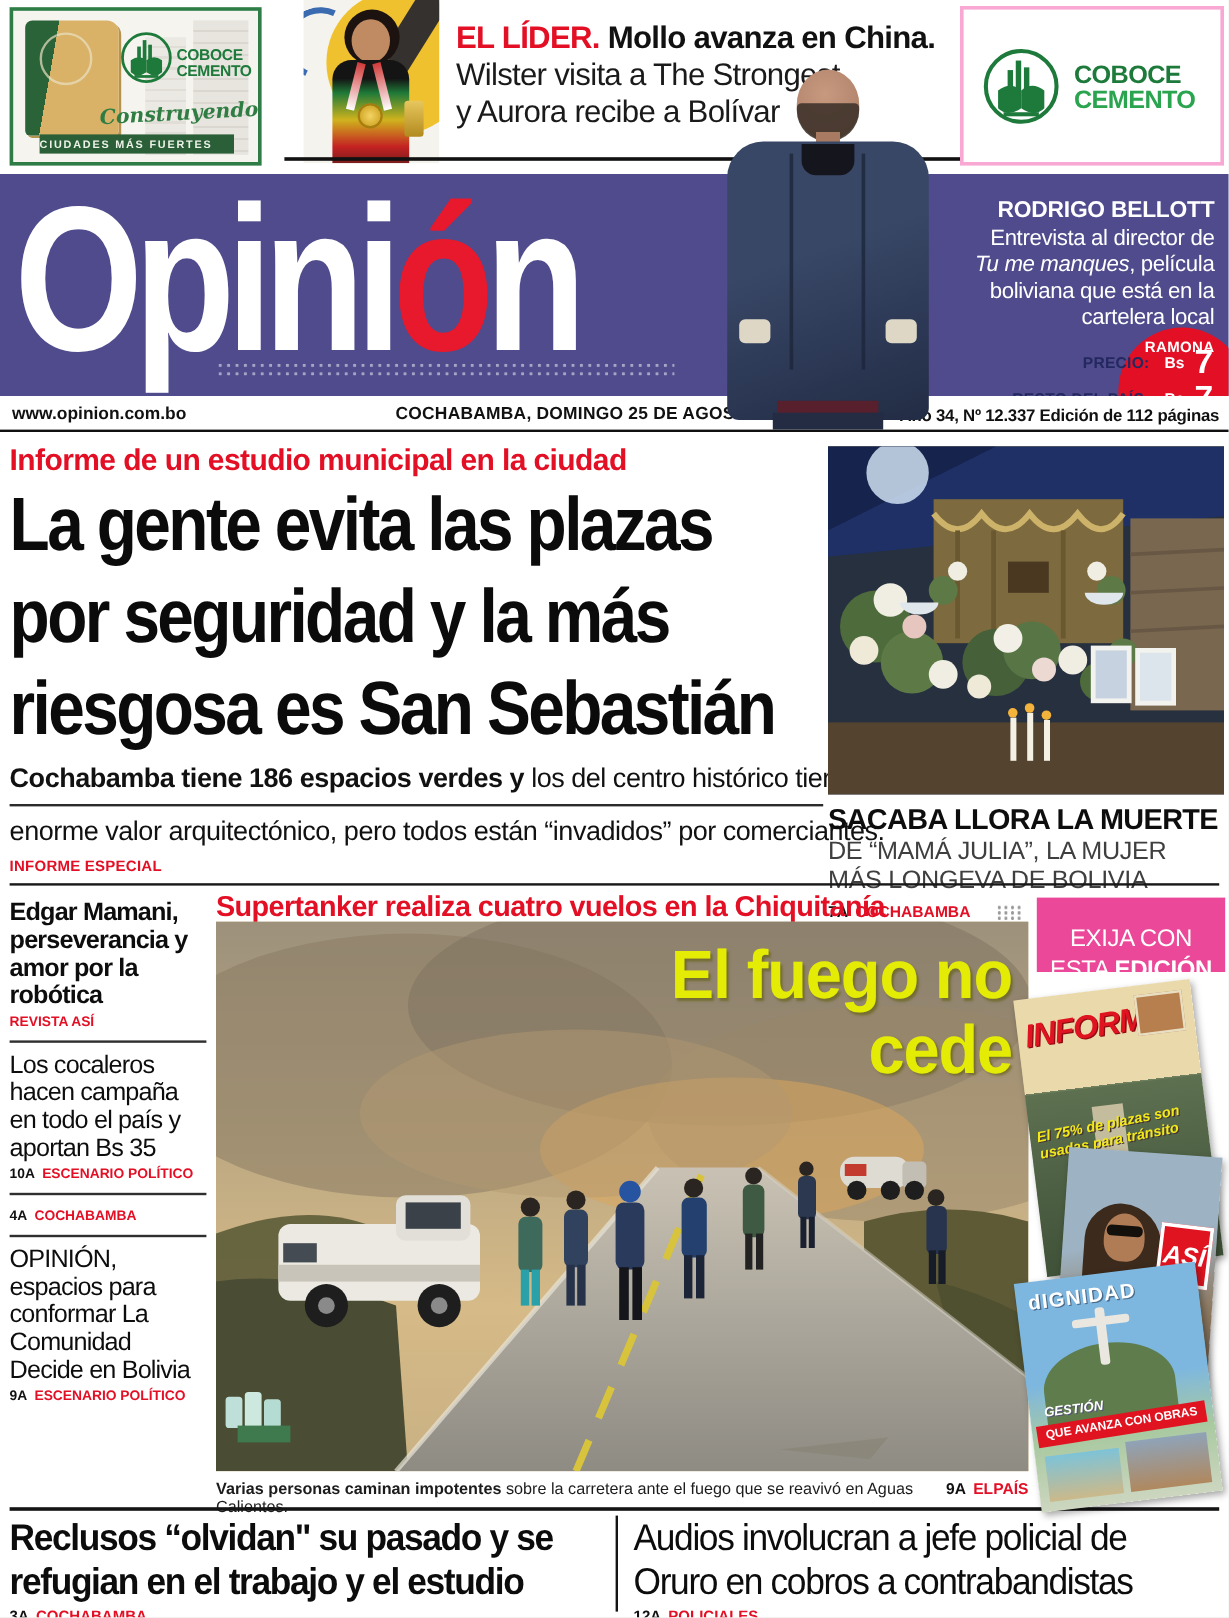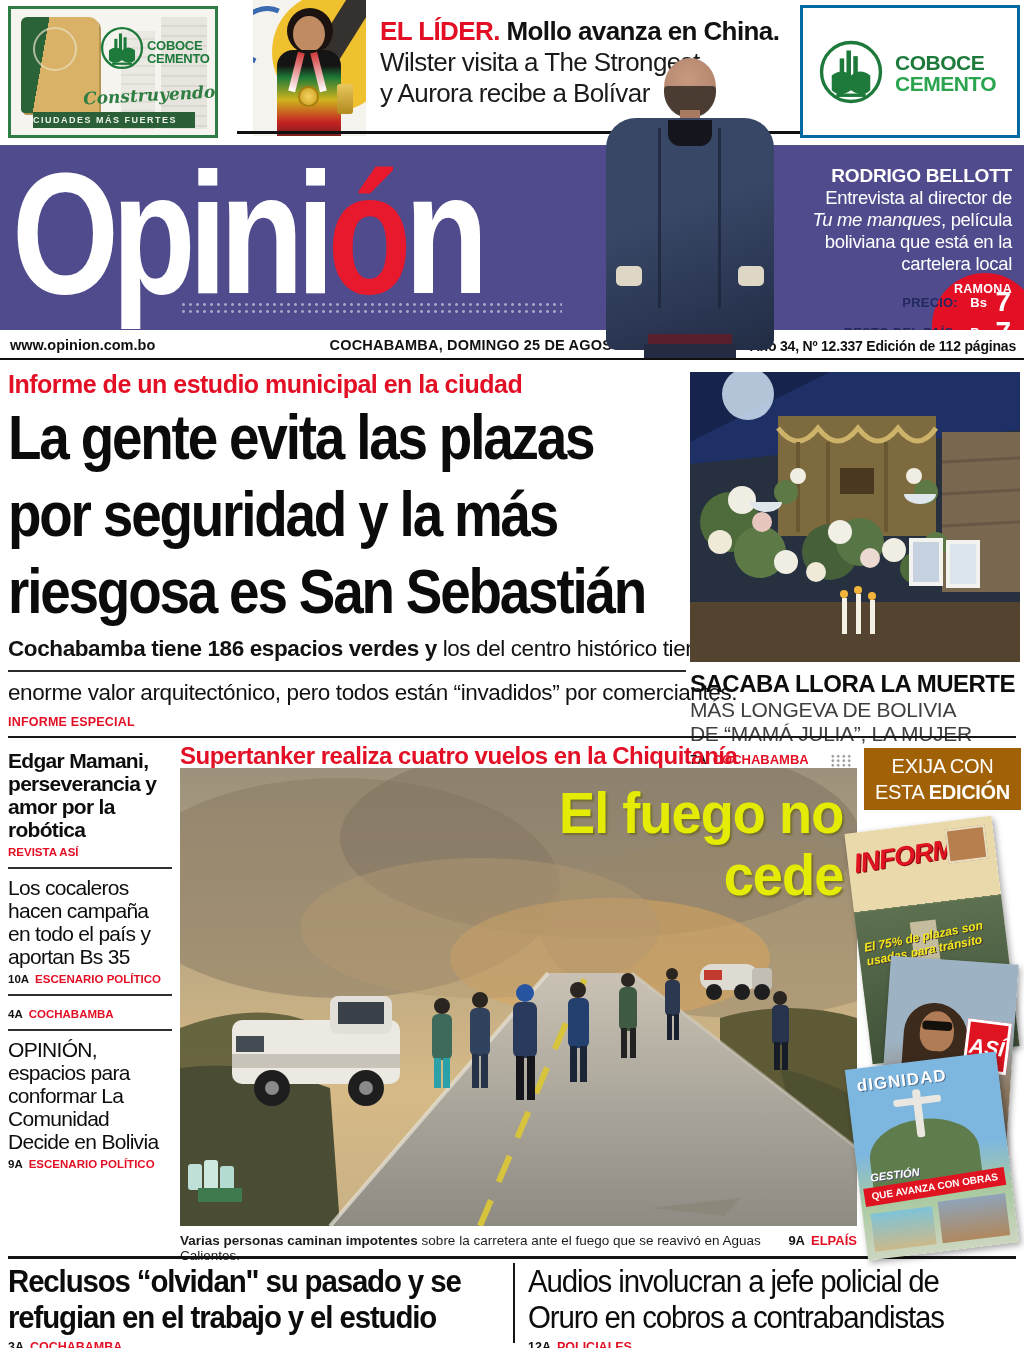--- a/index.html
+++ b/index.html
@@ -33,21 +33,21 @@
   .g-rib2 { position:absolute; left:62px; top:52px; width:7px; height:40px; background:linear-gradient(#d03a3a,#fff); transform:rotate(-14deg);}
   .g-medal { position:absolute; left:47px; top:88px; width:17px; height:17px; border-radius:50%; background:radial-gradient(#f3d464,#c99a16); box-shadow:0 0 0 2px #a87d10;}
   .g-trophy { position:absolute; left:84px; top:84px; width:16px; height:30px; background:linear-gradient(#e7c75e,#b28a1e); border-radius:3px;}
 
   .lead-block { left:380px; top:16px; width:445px; }
   .lead-l1 { font-size:26px; font-weight:bold; letter-spacing:-.6px; line-height:30px;}
   .lead-red { color:#e30f25; }
   .lead-l2 { font-size:26px; line-height:29px; letter-spacing:-.6px; color:#1a1a1a; margin-top:2px;}
   .top-rule { left:237px; top:131px; width:600px; height:3px; background:#111; }
 
-  .ad-right { left:800px; top:5px; width:220px; height:133px; border:3px solid #0369a1; background:#fff; }
+  .ad-right { left:800px; top:5px; width:220px; height:133px; border:3px solid #f9a8d4; background:#fff; }
   .ar-logo { position:absolute; left:14px; top:30px; }
   .ar-brand { position:absolute; left:92px; top:44px; font-weight:bold; font-size:21px; line-height:21px; letter-spacing:-.5px;}
   .ar-b1 { color:#1d7a3b; } .ar-b2 { color:#2aa44f; }
 
   
   .masthead { left:0; top:145px; width:1024px; height:185px; background:#4f4b8c; overflow:hidden; }
   .logo { position:absolute; left:12px; top:0px; font-size:172px; line-height:176px; font-weight:bold; color:#fff; letter-spacing:-9px; transform:scaleX(.80); transform-origin:left top; white-space:nowrap;}
   .logo .accent { color:#e8192c; }
   .logo-dots { position:absolute; left:180px; top:156px; width:382px; height:13px;
     background:radial-gradient(circle, rgba(255,255,255,.5) 1.2px, transparent 1.6px); background-size:7px 7px; }
@@ -112,21 +112,21 @@
   
   .kicker2 { left:180px; top:742px; width:640px; color:#e30f25; font-size:24px; font-weight:bold; letter-spacing:-.5px; white-space:nowrap;}
   .dots-icon { left:830px; top:754px; width:22px; height:13px;
     background:radial-gradient(circle, #9a9a9a 1.2px, transparent 1.6px); background-size:5.5px 4.5px;}
   .photo-fire { left:180px; top:768px; width:677px; height:458px; background:#b4a27e; overflow:hidden;}
   .fire-overlay { position:absolute; right:14px; top:14px; text-align:right; color:#e4ec05; font-size:57px; line-height:62px; font-weight:bold; letter-spacing:-1px; transform:scaleX(.95); transform-origin:right top; text-shadow:2px 2px 2px rgba(90,90,0,.55); white-space:nowrap;}
   .caption { left:180px; top:1233px; width:677px; font-size:13.5px; color:#1c1c1c;}
   .cap-refs { float:right; font-size:13px; font-weight:bold;}
 
   
-  .promo-box { left:864px; top:748px; width:157px; height:62px; background:#a16207; color:#fff; text-align:center; font-size:20px; line-height:26px; padding-top:5px; letter-spacing:-.3px;}
+  .promo-box { left:864px; top:748px; width:157px; height:62px; background:#ec4899; color:#fff; text-align:center; font-size:20px; line-height:26px; padding-top:21px; letter-spacing:-.3px;}
   .mags { left:856px; top:818px; width:168px; height:436px; }
   .mag { position:absolute; box-shadow:2px 3px 6px rgba(0,0,0,.35); overflow:hidden;}
   .mag-informe { left:2px; top:6px; width:148px; height:232px; transform:rotate(-7deg); background:linear-gradient(#ead9ab 0 34%, #6f7f5e 34% 100%); z-index:1;}
   .mi-title { position:absolute; left:6px; top:14px; color:#e01420; font-size:27px; font-weight:bold; font-style:italic; letter-spacing:-1px; transform:rotate(-2deg); text-shadow:1px 1px 0 #8d0a12;}
   .mi-thumb { position:absolute; right:8px; top:8px; width:40px; height:34px; background:#b77f4e; border:2px solid #e8dfc2;}
   .mi-trees { position:absolute; left:0; top:80px; width:100%; height:152px; background:linear-gradient(#5d7050,#3f5138); }
   .mi-tower { position:absolute; left:54px; top:96px; width:26px; height:60px; background:#cfc5a6; opacity:.9;}
   .mi-text { position:absolute; left:6px; top:104px; width:130px; color:#f3e918; font-size:12px; line-height:14px; font-weight:bold; font-style:italic; transform:rotate(-4deg); text-shadow:1px 1px 0 #433;}
   .mag-asi { left:26px; top:142px; width:128px; height:256px; transform:rotate(4deg); background:linear-gradient(165deg,#9db3c4 0 30%, #8e7a62 55%, #4d4034 100%); z-index:2;}
   .ma-hair { position:absolute; left:18px; top:44px; width:64px; height:150px; background:#3c2a1c; border-radius:30px 34px 20px 24px;}
@@ -323,22 +323,22 @@
         <rect x="166" y="222" width="5" height="40" fill="#f4f1e4"></rect>
         <rect x="180" y="228" width="5" height="34" fill="#f4f1e4"></rect>
         <circle cx="154" cy="222" r="4" fill="#f4b43c"></circle>
           <circle cx="168" cy="218" r="4" fill="#f4b43c"></circle>
           <circle cx="182" cy="224" r="4" fill="#f4b43c"></circle>
       </g>
     </svg>
   </div>
   <div class="abs sacaba-text">
     <div class="sac-b">SACABA LLORA LA MUERTE</div>
+    <div class="sac-l">DE “MAMÁ JULIA”, LA MUJER</div>
     <div class="sac-l">MÁS LONGEVA DE BOLIVIA</div>
-    <div class="sac-l">DE “MAMÁ JULIA”, LA MUJER</div>
     <div class="refs">
       <span class="ref-page">7A</span><span class="ref-sec">COCHABAMBA</span>
     </div>
   </div>
   <div class="abs rule-mid"></div>
 
   <div class="abs rail">
     <div class="rail-item">
       <div class="rail-title bold">Edgar Mamani, perseverancia y amor por la robótica</div>
       <div class="rail-refs"><span class="ref-sec" style="margin-left:0">REVISTA ASÍ</span></div>

